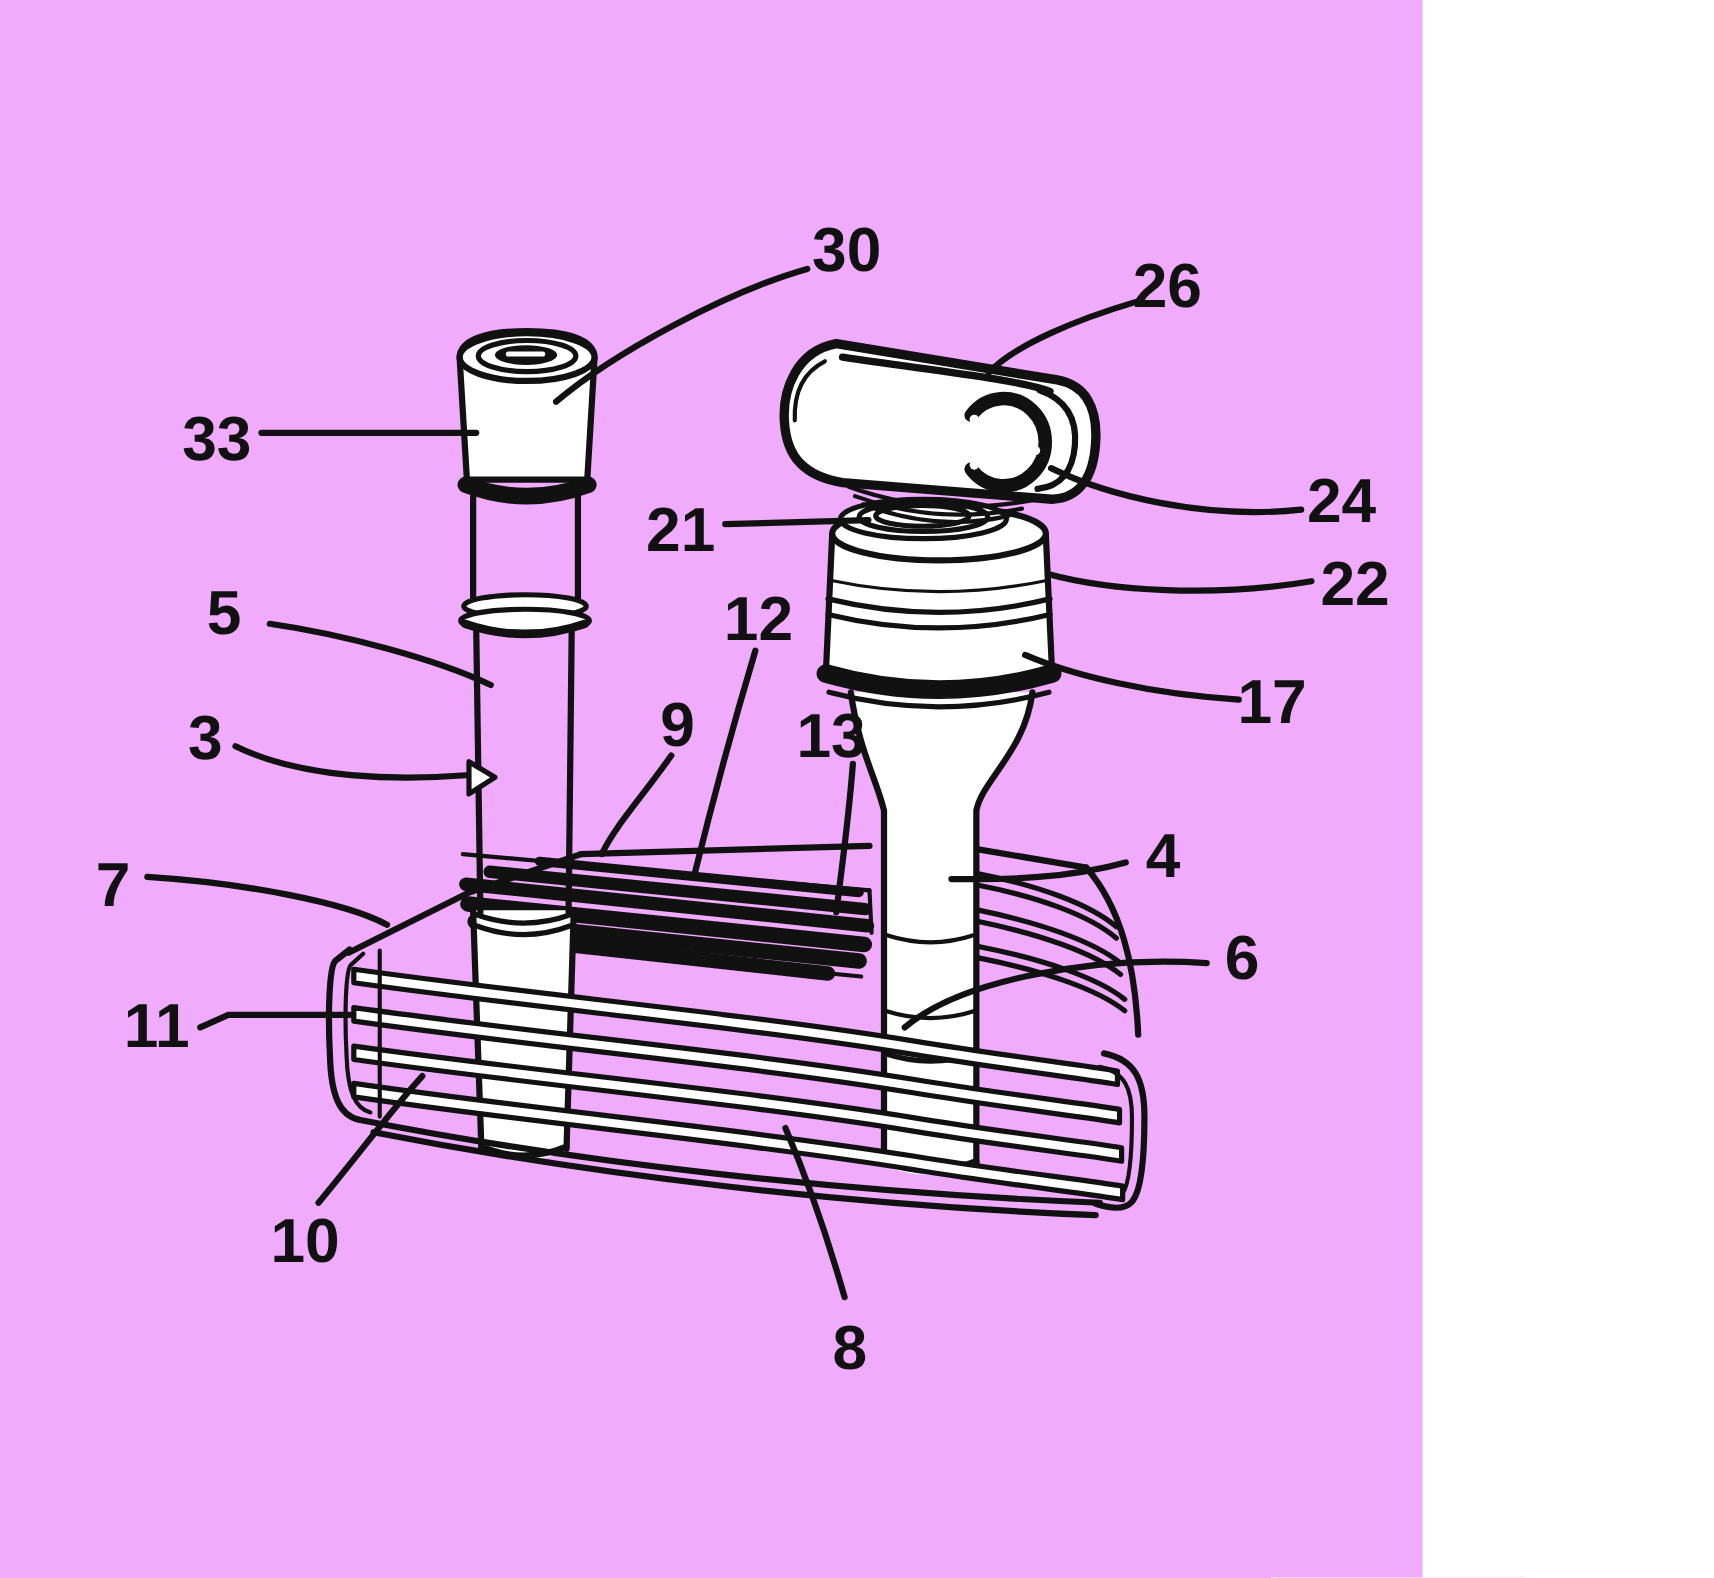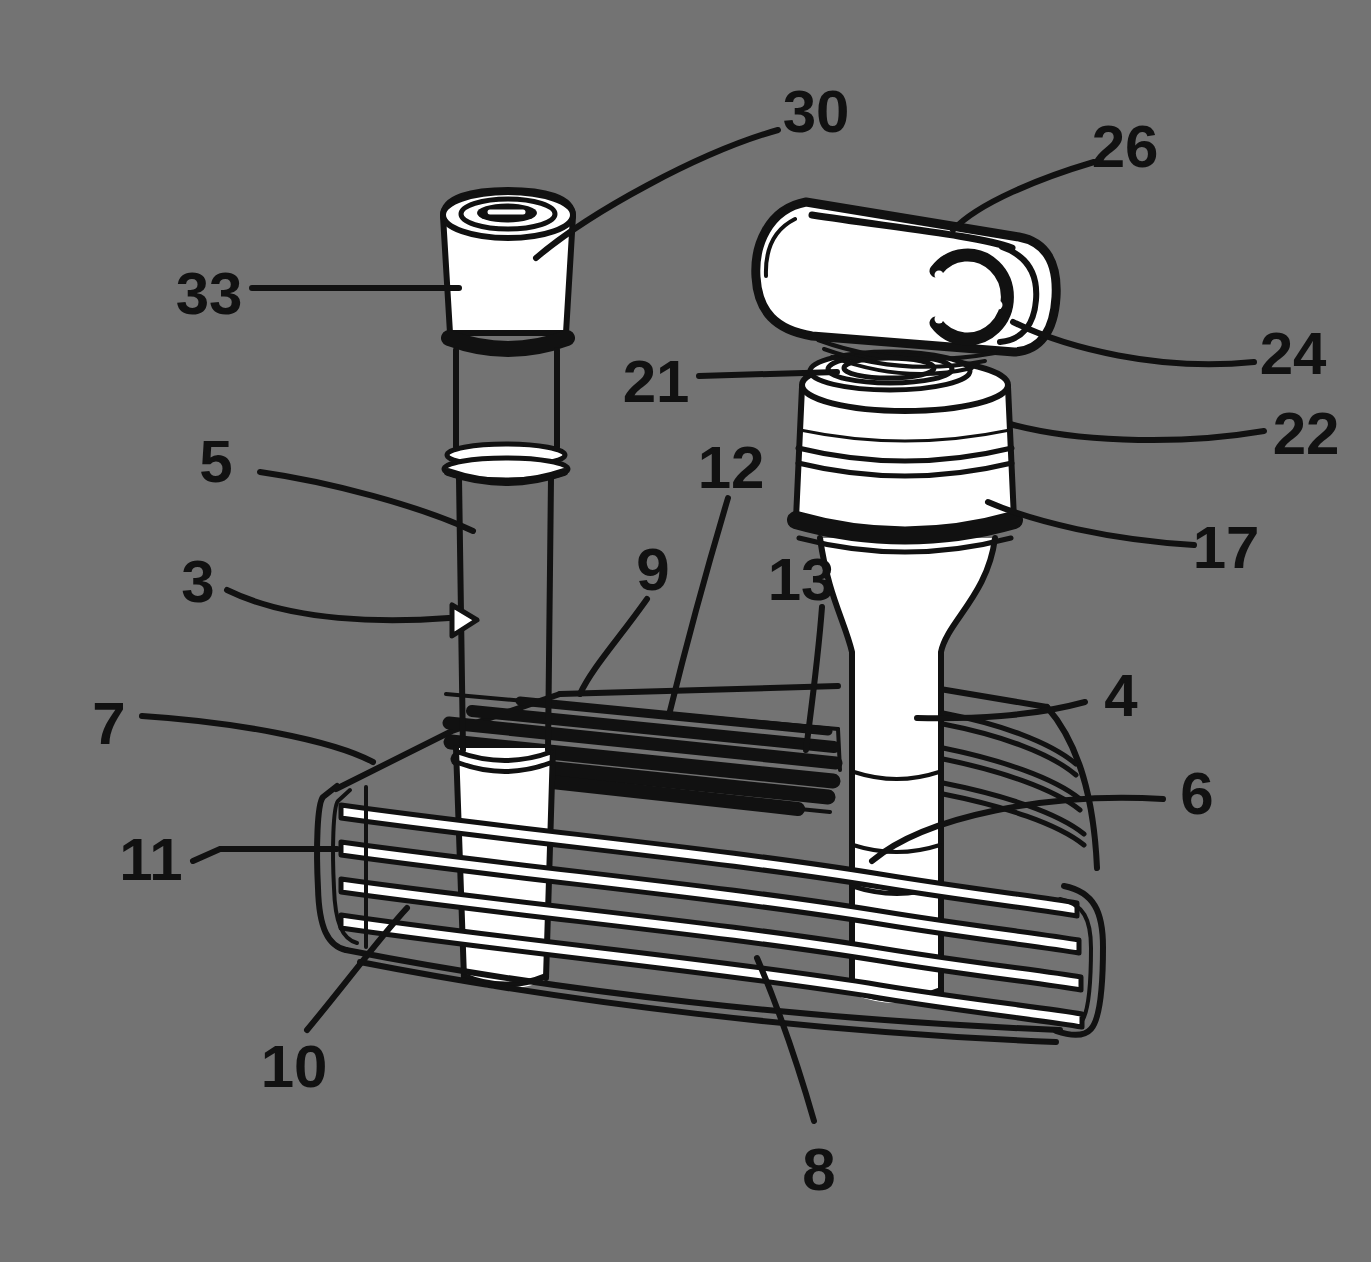--- a/index.html
+++ b/index.html
@@ -1,16 +1,16 @@
 <!DOCTYPE html>
 <html><head>
 <meta charset="utf-8">
 <style>
   html,body{margin:0;padding:0;background:#ffffff;}
-  .stage{position:relative;width:1371px;height:1262px;background:#737373;overflow:hidden;}
+  .stage{position:relative;width:1138px;height:1262px;background:#f0abfc;overflow:hidden;}
   svg{display:block;width:100%;height:100%;}
   .art path,.art ellipse,.art line{vector-effect:none;}
   text.ref{font-family:"Liberation Sans",sans-serif;font-weight:700;font-size:60px;fill:#111111;}
 </style>
 </head>
 <body>
 
 <div class="stage">
 <svg viewBox="0 0 1371 1262" xmlns="http://www.w3.org/2000/svg">
 

